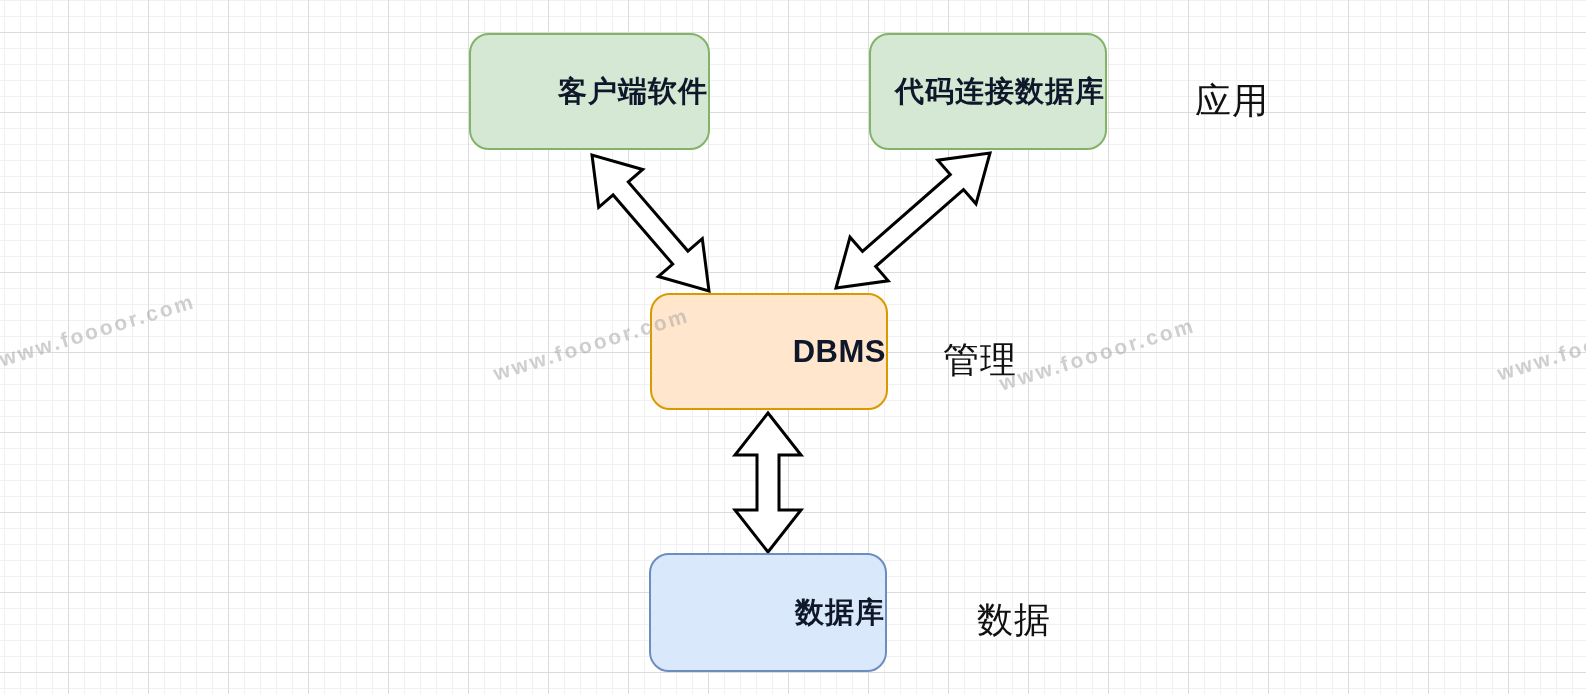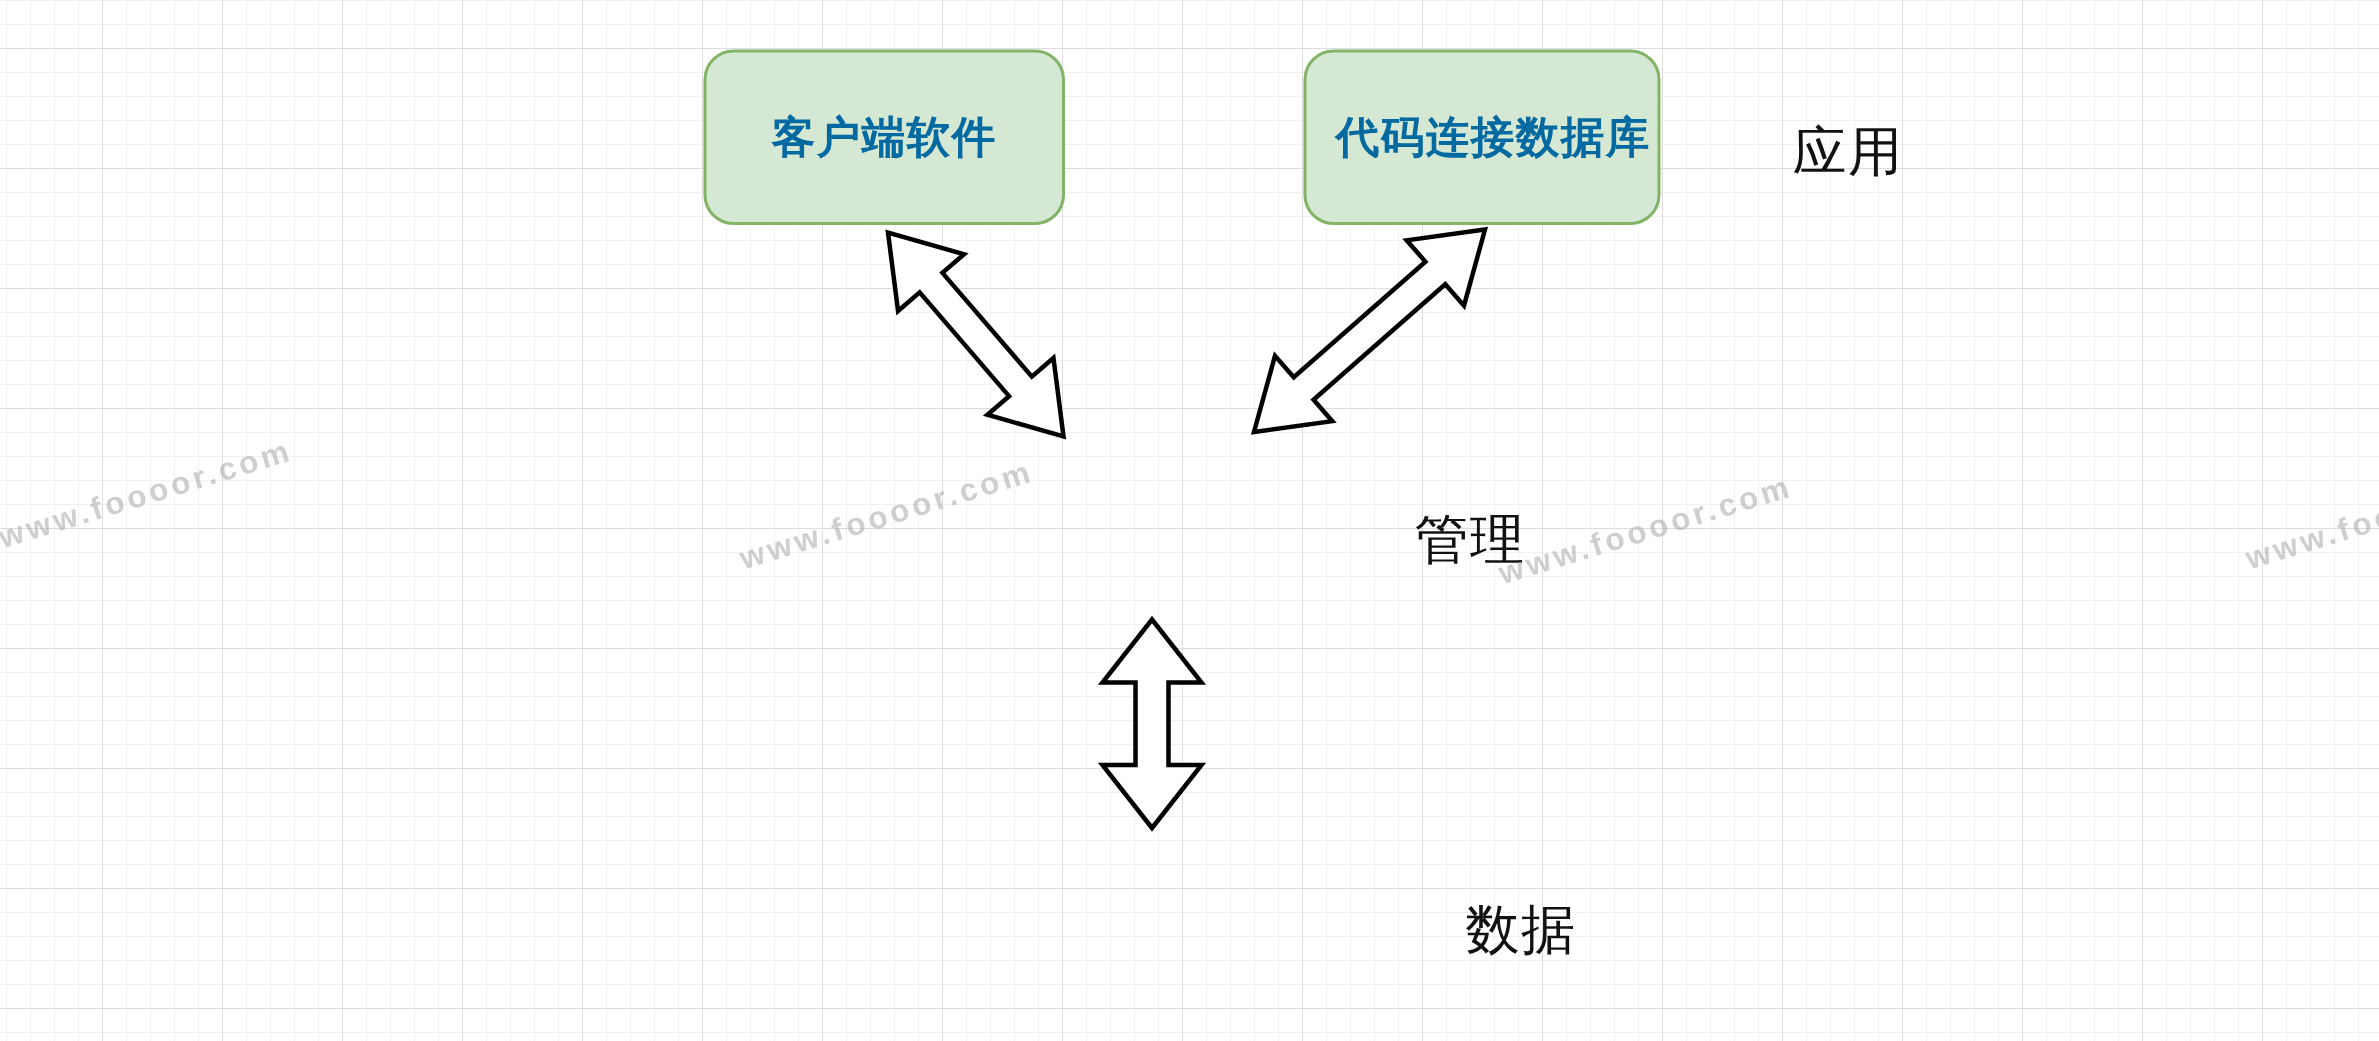--- a/index.html
+++ b/index.html
@@ -21,24 +21,24 @@
       linear-gradient(to bottom, #f1f1f1 1px, transparent 1px);
     background-size: 80px 80px, 80px 80px, 16px 16px, 16px 16px;
     background-position: 68px 32px, 68px 32px, 4px 0px, 4px 0px;
   }
   .node {
     position: absolute;
     box-sizing: border-box;
     border-radius: 20px;
     display: flex;
     align-items: center;
-    justify-content: center;
+    justify-content: flex-end;
     text-align: center;
     font-weight: bold;
-    color: #0369a1;
+    color: #0f172a;
     font-size: 29px;
     letter-spacing: 1px;
   }
   .node.green  { background: #d5e8d4; border: 2.5px solid #82b366; }
   .node.orange { background: #ffe6cc; border: 2.5px solid #d79b00; }
   .node.blue   { background: #dae8fc; border: 2.5px solid #6c8ebf; }
 
   #node-client   { left: 469px; top: 33px;  width: 241px; height: 117px; }
   #node-code     { left: 869px; top: 33px;  width: 238px; height: 117px; padding-left: 15px; }
   #node-dbms     { left: 650px; top: 293px; width: 238px; height: 117px; font-size: 31px; letter-spacing: 0.5px; }
@@ -97,21 +97,27 @@
   </svg>
 
   <div class="node green" id="node-client">
     <span>客户端软件</span>
   </div>
 
   <div class="node green" id="node-code">
     <span>代码连接数据库</span>
   </div>
 
+  <div class="node orange" id="node-dbms">
+    <span>DBMS</span>
+  </div>
 
+  <div class="node blue" id="node-database">
+    <span>数据库</span>
+  </div>
 
   <div class="layer-label" id="label-application">应用</div>
   <div class="layer-label" id="label-management">管理</div>
   <div class="layer-label" id="label-data">数据</div>
 
   <div class="wm" id="wm-1">www.foooor.com</div>
   <div class="wm" id="wm-2">www.foooor.com</div>
   <div class="wm" id="wm-3">www.foooor.com</div>
   <div class="wm" id="wm-4">www.foooor.com</div>
 

